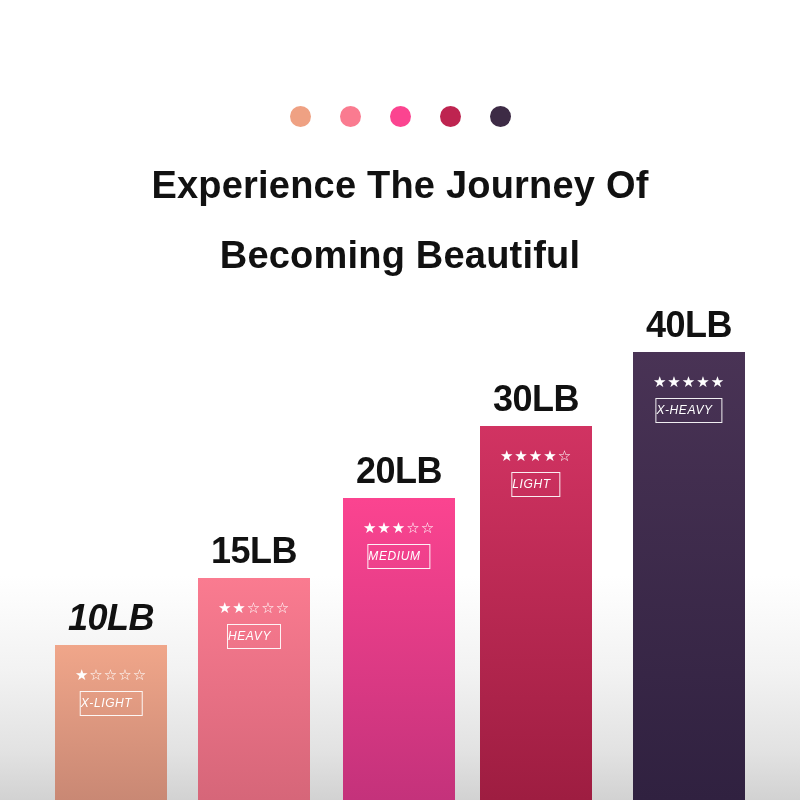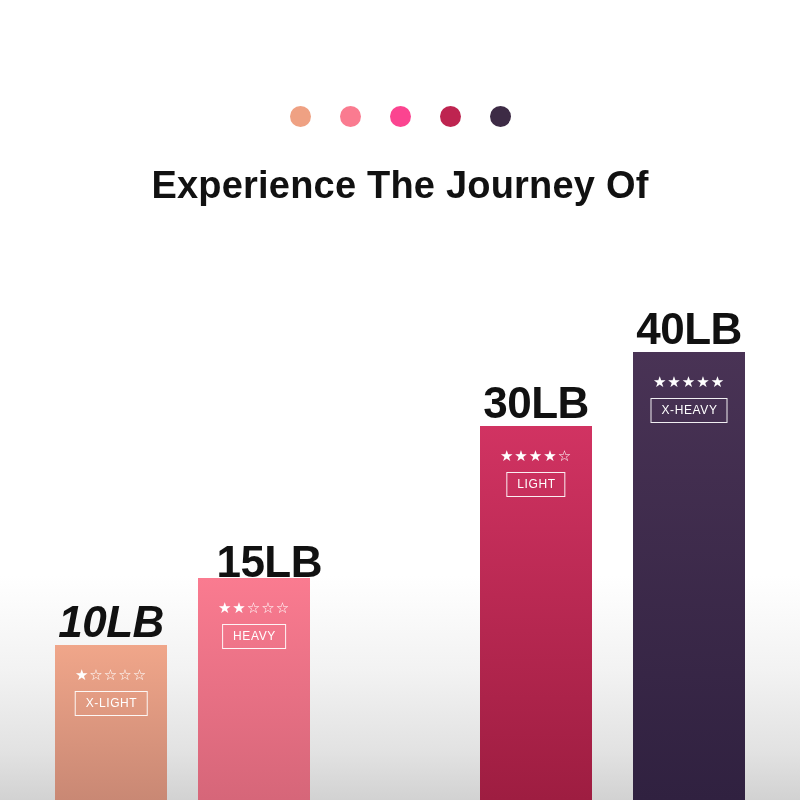--- a/index.html
+++ b/index.html
@@ -64,21 +64,21 @@
     width: 112px;
     height: 100%;
   }
 
   .bar-value {
     position: absolute;
     left: -12px;
     width: 136px;
     text-align: center;
     color: #111111;
-    font-size: 44px;
+    font-size: 36px;
     font-weight: bold;
     letter-spacing: -0.5px;
   }
 
   .bar {
     position: absolute;
     left: 0;
     bottom: 0;
     width: 112px;
     overflow: hidden;
@@ -100,52 +100,61 @@
   .badge {
     position: absolute;
     top: 46px;
     left: 50%;
     transform: translateX(-50%);
     border: 1.5px solid rgba(255,255,255,0.92);
     color: #ffffff;
     font-size: 12px;
     line-height: 12px;
     letter-spacing: 0.6px;
-    padding: 5px 9px 6px 10px;
+    padding: 5px 9px 6px 0;
     white-space: nowrap;
+    font-style: italic;
   }
 </style>
 </head>
 <body>
 
 <div class="dot-row">
   <div class="dot" style="background: rgb(239, 161, 131);"></div>
   <div class="dot" style="background: rgb(250, 123, 144);"></div>
   <div class="dot" style="background: rgb(251, 68, 144);"></div>
   <div class="dot" style="background: rgb(190, 36, 80);"></div>
   <div class="dot" style="background: rgb(61, 43, 69);"></div>
 </div>
 
 <div class="heading">
   <span class="heading-line">Experience The Journey Of</span>
+  <span class="heading-line">Becoming Beautiful</span>
 </div>
 
 <div class="chart">
     <div class="bar-col" style="left: 55px;">
       <div class="bar-value" style="top: 297px; font-style: italic;">10LB</div>
       <div class="bar" style="height: 155px; background: linear-gradient(rgb(240, 166, 138) 0%, rgb(201, 136, 116) 100%);">
         <div class="stars">★☆☆☆☆</div>
         <div class="badge">X-LIGHT</div>
       </div>
     </div>
     <div class="bar-col" style="left: 198px;">
-      <div class="bar-value" style="top: 237px; text-align: right;">15LB</div>
+      <div class="bar-value" style="top: 230px;">15LB</div>
       <div class="bar" style="height: 222px; background: linear-gradient(rgb(250, 123, 144) 0%, rgb(214, 102, 121) 100%);">
         <div class="stars">★★☆☆☆</div>
         <div class="badge">HEAVY</div>
+      </div>
+    </div>
+    <div class="bar-col" style="left: 343px;">
+      <div class="bar-value" style="top: 150px;">20LB</div>
+      <div class="bar" style="height: 302px; background: linear-gradient(rgb(251, 68, 144) 0%, rgb(196, 50, 123) 100%);">
+        <div class="stars">★★★☆☆</div>
+        <div class="badge">MEDIUM</div>
       </div>
     </div>
     <div class="bar-col" style="left: 480px;">
       <div class="bar-value" style="top: 78px;">30LB</div>
       <div class="bar" style="height: 374px; background: linear-gradient(rgb(209, 51, 98) 0%, rgb(158, 29, 65) 100%);">
         <div class="stars">★★★★☆</div>
         <div class="badge">LIGHT</div>
       </div>
     </div>
     <div class="bar-col" style="left: 633px;">

